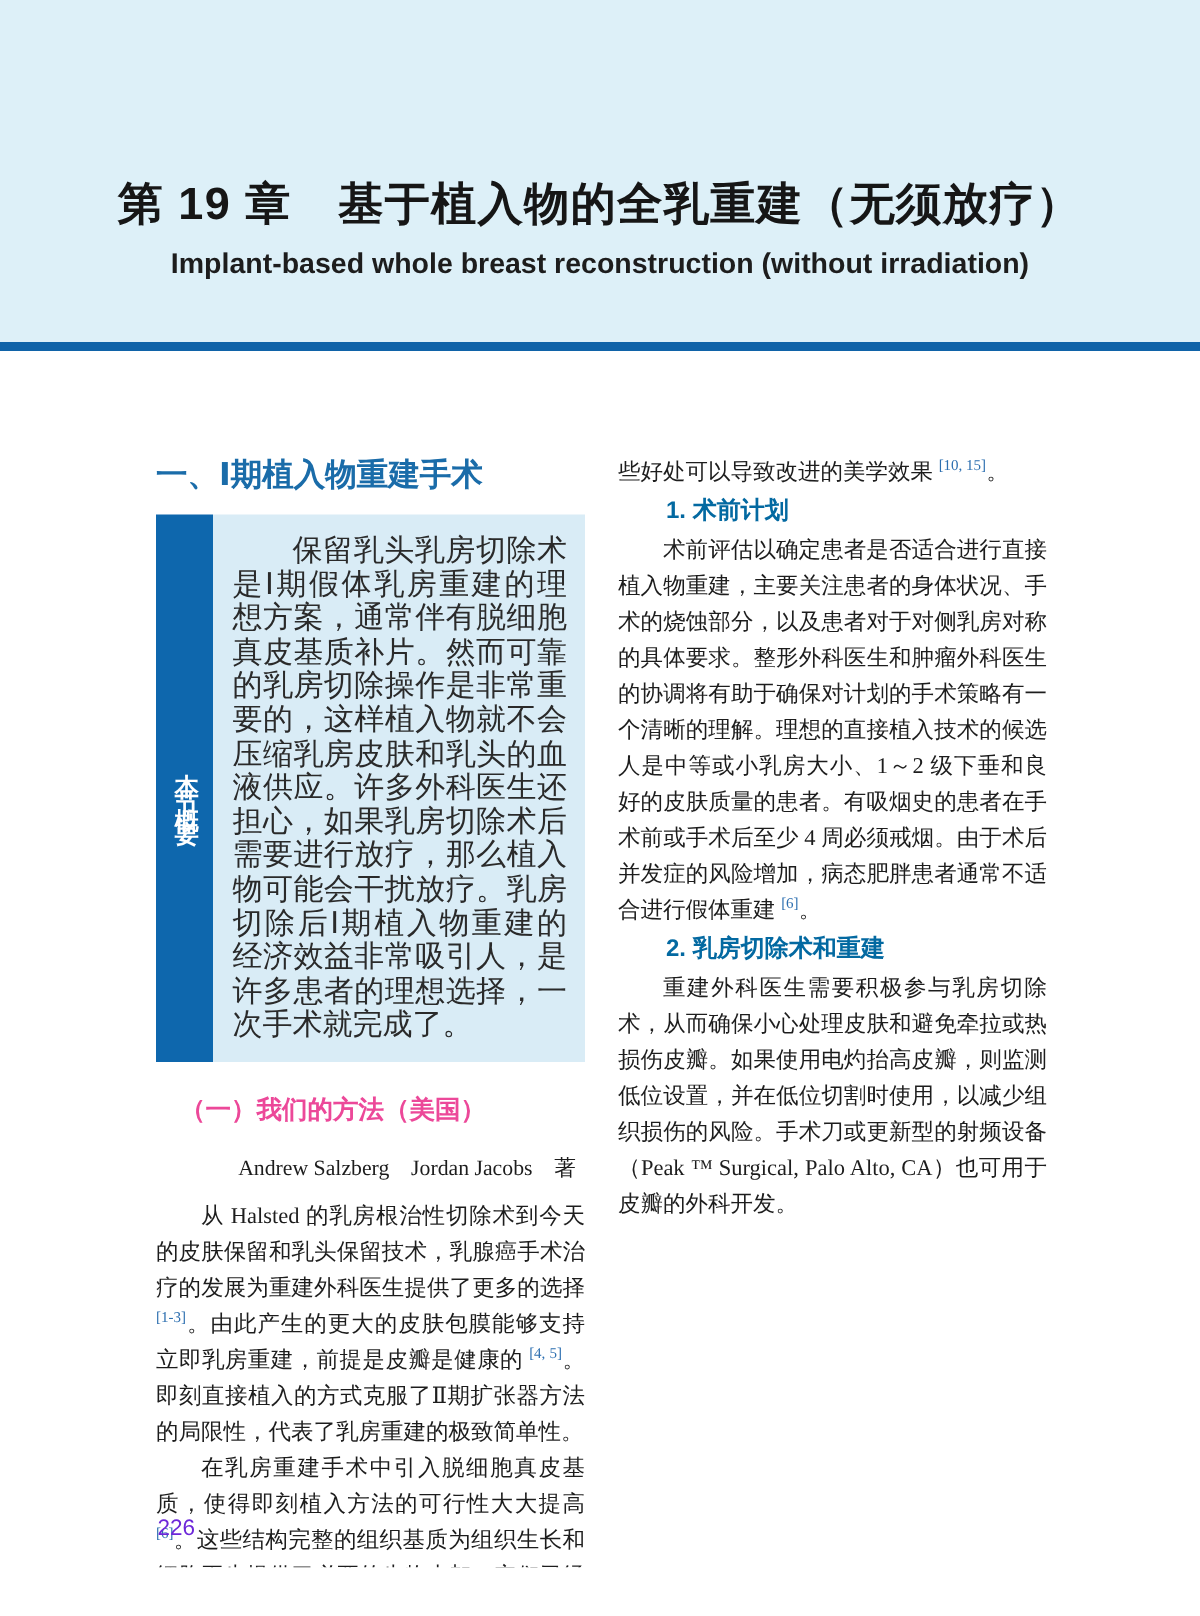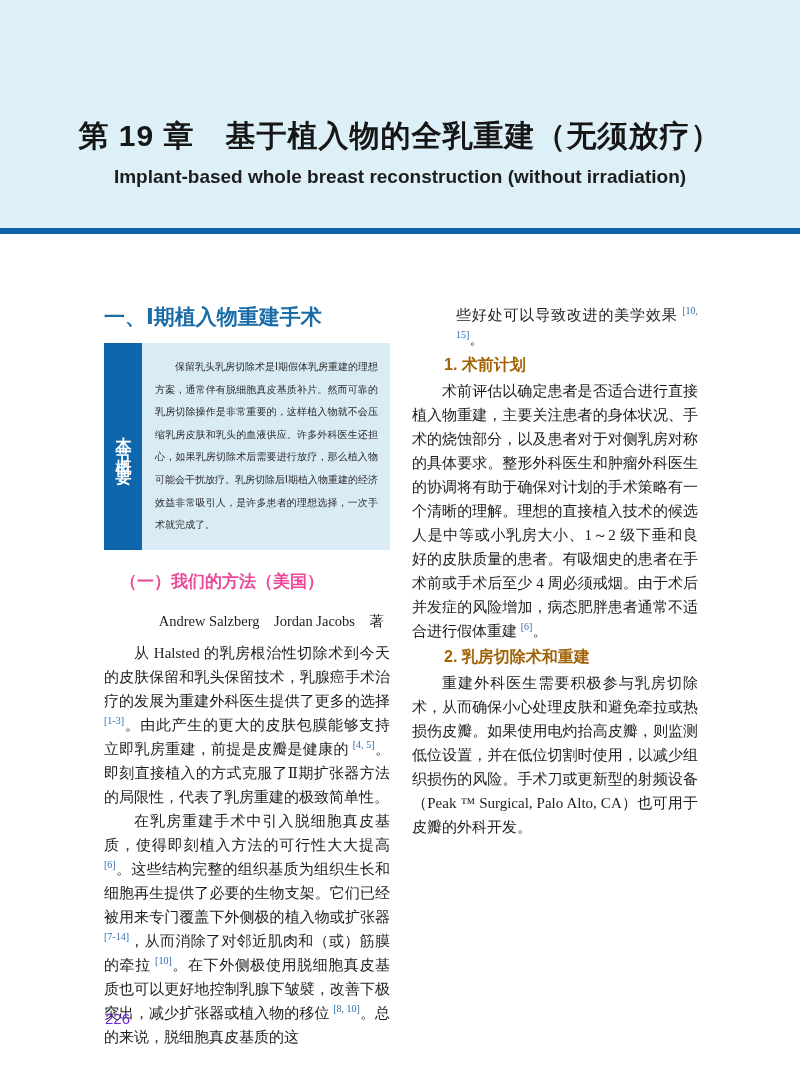--- a/index.html
+++ b/index.html
@@ -83,21 +83,21 @@
     display: flex;
     align-items: center;
     justify-content: center;
     padding: 10px 0;
   }
   .summary-body {
     flex: 1;
     background: #d9ecf6;
     padding: 13px 12px 13px 13px;
     font-family: "Liberation Sans", "DejaVu Sans", sans-serif;
-    font-size: 10px;
+    font-size: 20px;
     line-height: 22.6px;
     color: #2a2a2a;
     text-align: justify;
     text-indent: 2em;
   }
   .red-head {
     font-family: "Liberation Sans", "DejaVu Sans", sans-serif;
     font-size: 17px;
     font-weight: bold;
     color: #ec4899;
@@ -113,32 +113,32 @@
     padding-right: 6px;
     margin-bottom: 9px;
   }
   .para {
     font-size: 15px;
     line-height: 24px;
     text-align: justify;
     text-indent: 2em;
     color: #1d1d1d;
   }
-  .para.noindent { text-indent: 0; margin-left: 44px; }
+  .para.noindent { text-indent: 0; }
   .para sup.ref {
     color: #2d6fb0;
     font-size: 10px;
     line-height: 0;
     vertical-align: super;
   }
   .sub-head {
     font-family: "Liberation Sans", "DejaVu Sans", sans-serif;
     font-size: 16px;
     font-weight: bold;
-    color: #a16207;
+    color: #0369a1;
     line-height: 24px;
     text-indent: 2em;
     margin: 2px 0;
   }
   .page-number {
     position: absolute;
     left: 105px;
     top: 1010px;
     font-family: Liberation Sans, sans-serif;
     font-size: 15px;

